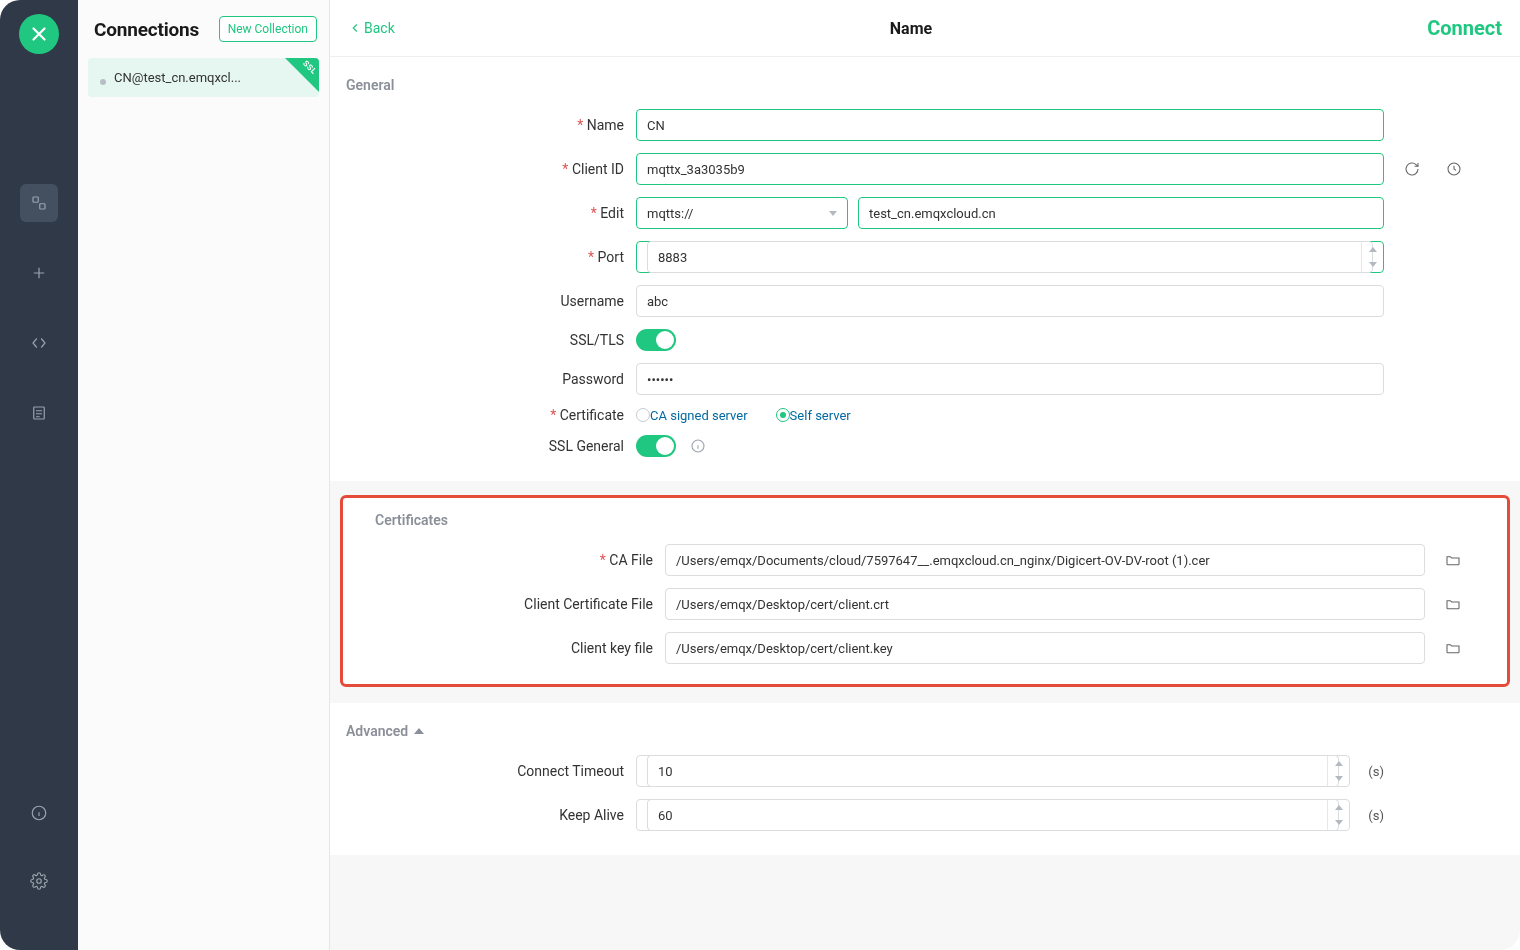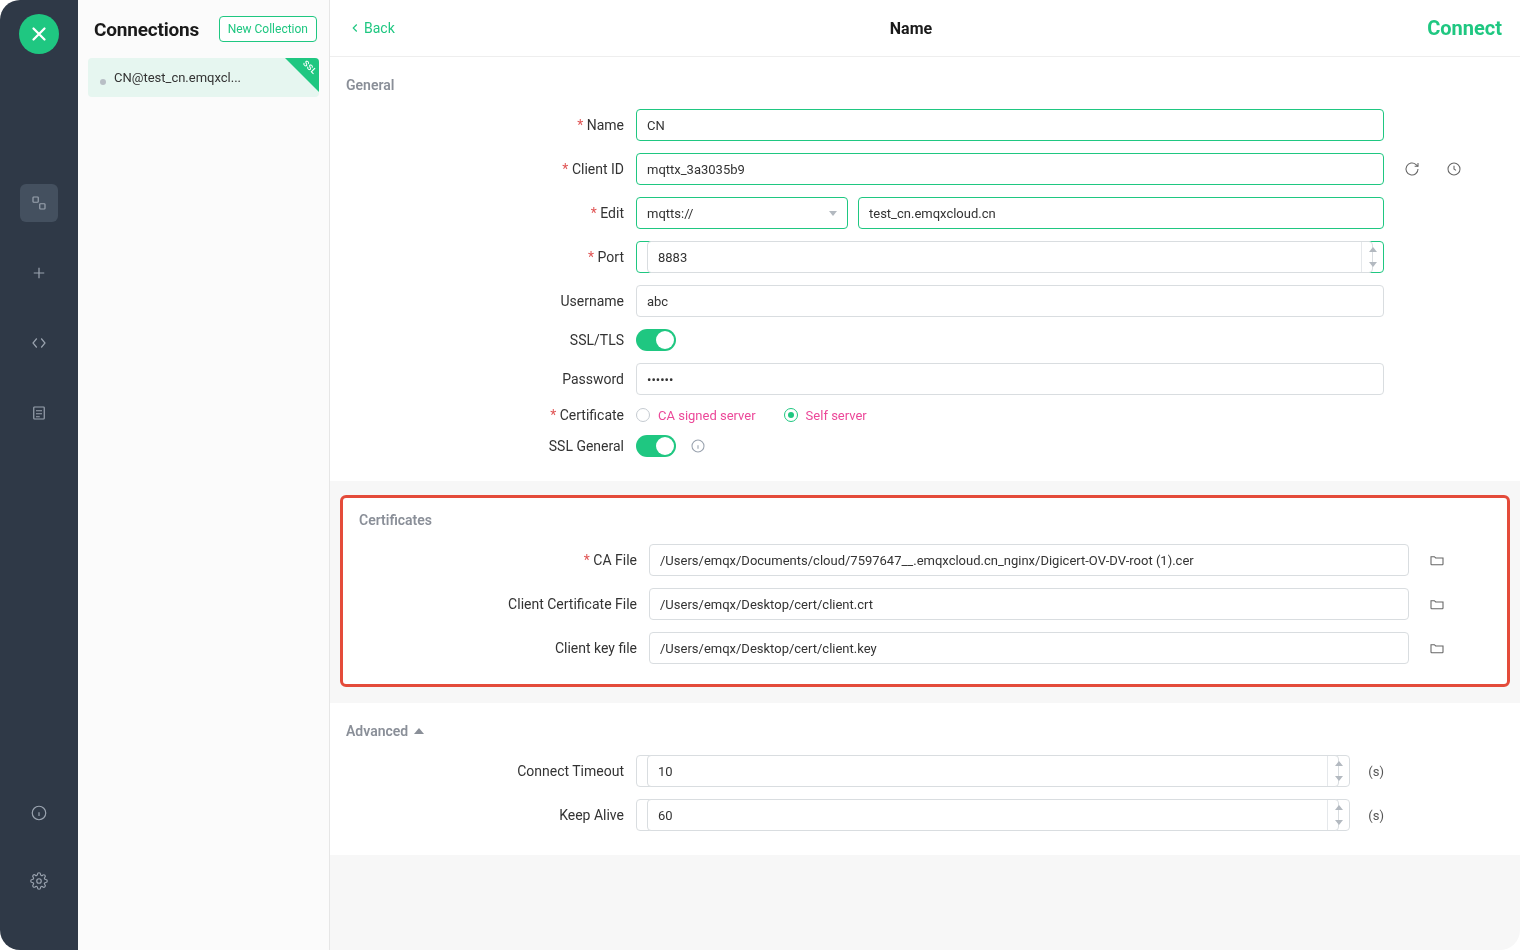--- a/index.html
+++ b/index.html
@@ -66,30 +66,30 @@
 .spin .tri-up { width:0; height:0; border-left:4px solid transparent; border-right:4px solid transparent; border-bottom:5px solid #b3b9c0; }
 .spin .tri-down { width:0; height:0; border-left:4px solid transparent; border-right:4px solid transparent; border-top:5px solid #b3b9c0; }
 
 .icon-btn { width:20px; height:20px; display:flex; align-items:center; justify-content:center; cursor:pointer; }
 .icon-btn svg { width:16px; height:16px; stroke:#666; fill:none; stroke-width:1.6; }
 
 .toggle { width:40px; height:22px; background:#1fc781; border-radius:11px; position:relative; cursor:pointer; }
 .toggle .knob { position:absolute; right:2px; top:2px; width:18px; height:18px; background:#fff; border-radius:50%; }
 
 .radio-group { display:flex; gap:28px; align-items:center; }
-.radio { display:flex; align-items:center; gap:8px; cursor:pointer; font-size:13px; color:#ec4899; }
+.radio { display:flex; align-items:center; cursor:pointer; font-size:13px; color:#0369a1; }
 .radio .rc { width:14px; height:14px; border-radius:50%; border:1px solid #c5cbd1; display:flex; align-items:center; justify-content:center; }
 .radio.checked .rc { border-color:#1fc781; }
 .radio.checked .rc .dot { width:6px; height:6px; border-radius:50%; background:#1fc781; }
 
 .info-icon { width:16px; height:16px; margin-left:4px; }
 .info-icon svg { stroke:#9aa3af; fill:none; stroke-width:1.6; }
 
 
-.cert-wrap { border:3px solid #e44b3a; border-radius:6px; margin:14px 10px 0; background:#fff; padding-bottom:14px; }
+.cert-wrap { border:3px solid #e44b3a; border-radius:6px; margin:14px 10px 0; background:#fff; padding-bottom:14px;padding-left:16px; }
 .cert-wrap .section-title { padding-top:14px; }
 .cert-row .control input { max-width:760px; }
 .file-btn { width:20px; height:20px; display:flex; align-items:center; justify-content:center; cursor:pointer; margin-left:8px; }
 .file-btn svg { width:16px; height:16px; stroke:#666; fill:none; stroke-width:1.6; }
 
 .suffix { font-size:13px; color:#555; margin-left:8px; }
 
 .extra-col { width:120px; display:flex; align-items:center; gap:22px; padding-left:18px; }
 .spin.short { max-width:740px; }
 </style>

